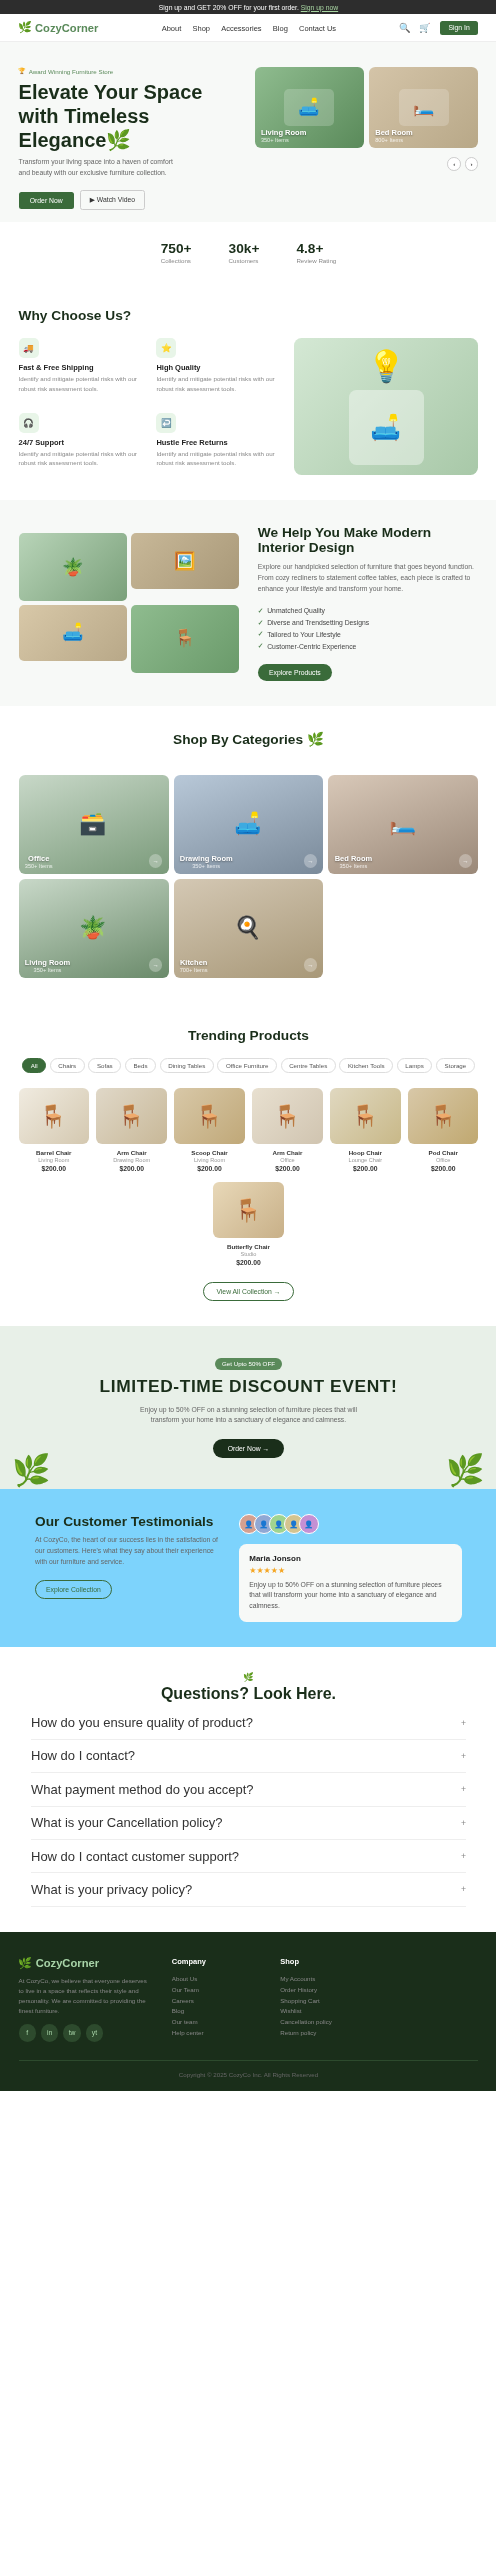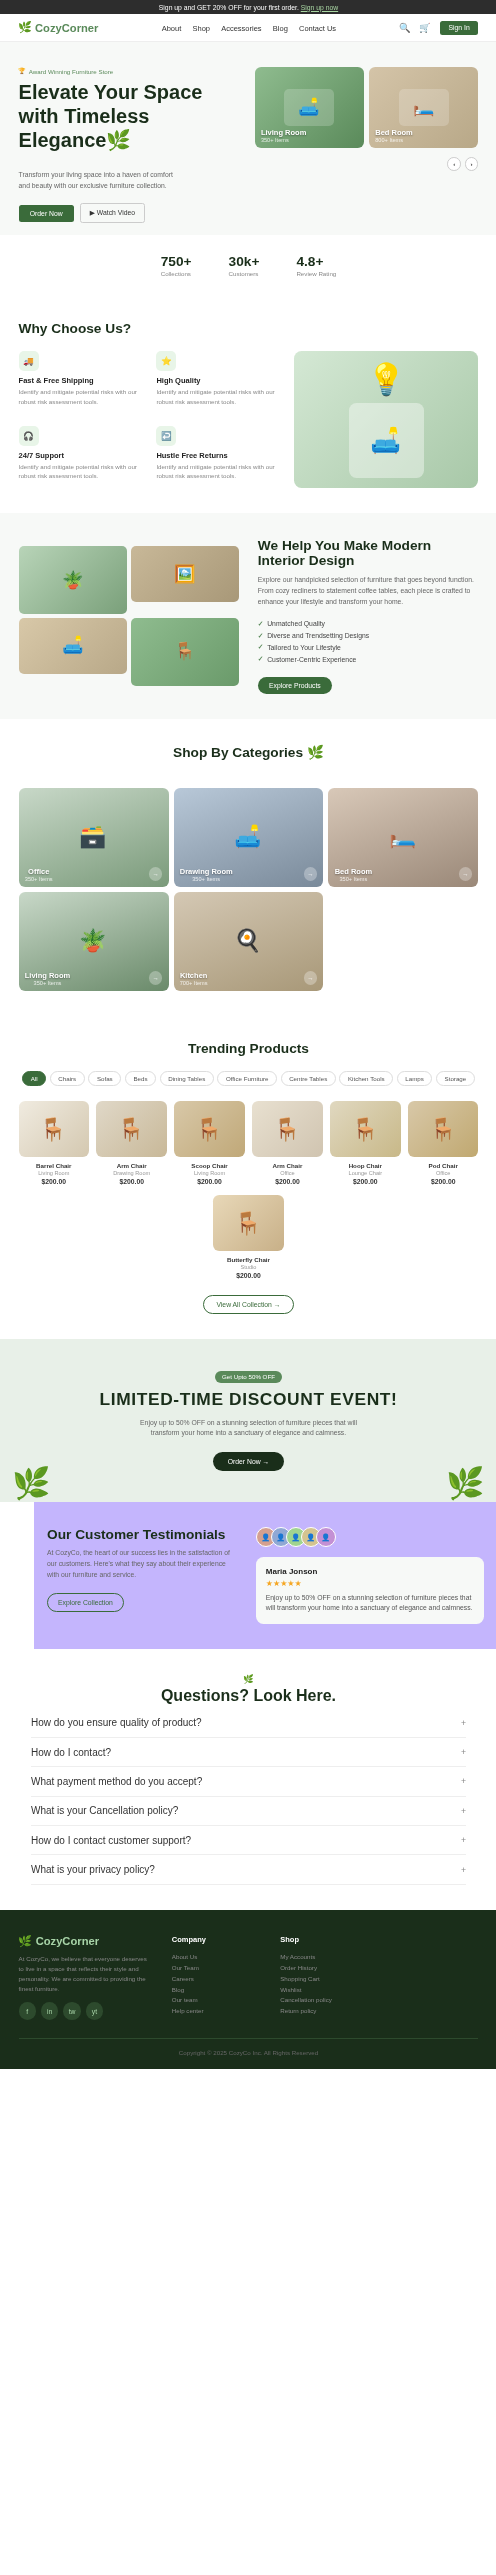--- a/index.html
+++ b/index.html
@@ -61,21 +61,21 @@
       margin-bottom: 5px;
       display: flex;
       align-items: center;
       gap: 2.5px;
     }
     .hero-title {
       font-size: 20px;
       font-weight: 700;
       line-height: 1.2;
       color: #1a2e1a;
-      margin-bottom: 18px;
+      margin-bottom: 5px;
     }
     .hero-title .leaf { color: #5a8a5a; }
     .hero-desc {
       font-size: 6.8px;
       color: #666;
       line-height: 1.6;
       margin-bottom: 11.2px;
       max-width: 161px;
     }
     .hero-buttons { display: flex; gap: 6.2px; align-items: center; }
@@ -380,23 +380,22 @@
       bottom: 0;
       display: flex;
       align-items: flex-end;
       font-size: 31px;
     }
     .discount-plants.left { left: 12.4px; }
     .discount-plants.right { right: 12.4px; }
 
     
     .testimonials-section {
-      padding: 25px 13px;
-      background: #c4b5fd;
-      margin-left: 34px;
+      padding: 25px 35px;
+      background: #7dd3fc;
     }
     .testimonials-content { display: flex; gap: 18.6px; }
     .testimonials-left { flex: 1; }
     .testimonials-left .section-title { margin-bottom: 6.2px; }
     .testimonials-desc { font-size: 6.8px; color: #666; line-height: 1.6; margin-bottom: 12.4px; }
     .btn-explore-collection {
       background: transparent;
       border: 0.6px solid #3a6b3a;
       color: #3a6b3a;
       padding: 5px 10px;
@@ -449,21 +448,21 @@
     }
     .faq-list { text-align: left; max-width: 435px; margin: 0 auto; }
     .faq-item {
       border-bottom: 0.6px solid #eee;
       padding: 8.7px 0;
       display: flex;
       justify-content: space-between;
       align-items: center;
       cursor: pointer;
     }
-    .faq-question { font-size: 10px; color: #333; }
+    .faq-question { font-size: 13px; color: #333; }
     .faq-toggle { font-size: 8.7px; color: #888; }
 
     
     footer {
       background: #1a2e1a;
       color: #ccc;
       padding: 25px 18.6px 12.4px;
     }
     .footer-top {
       display: grid;

